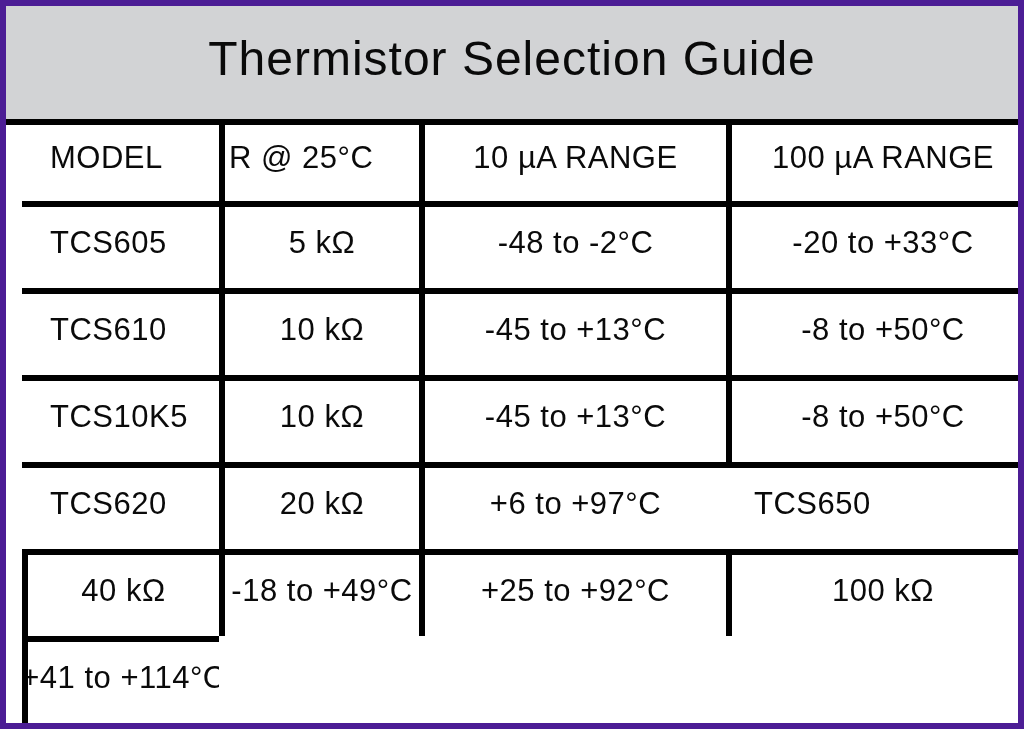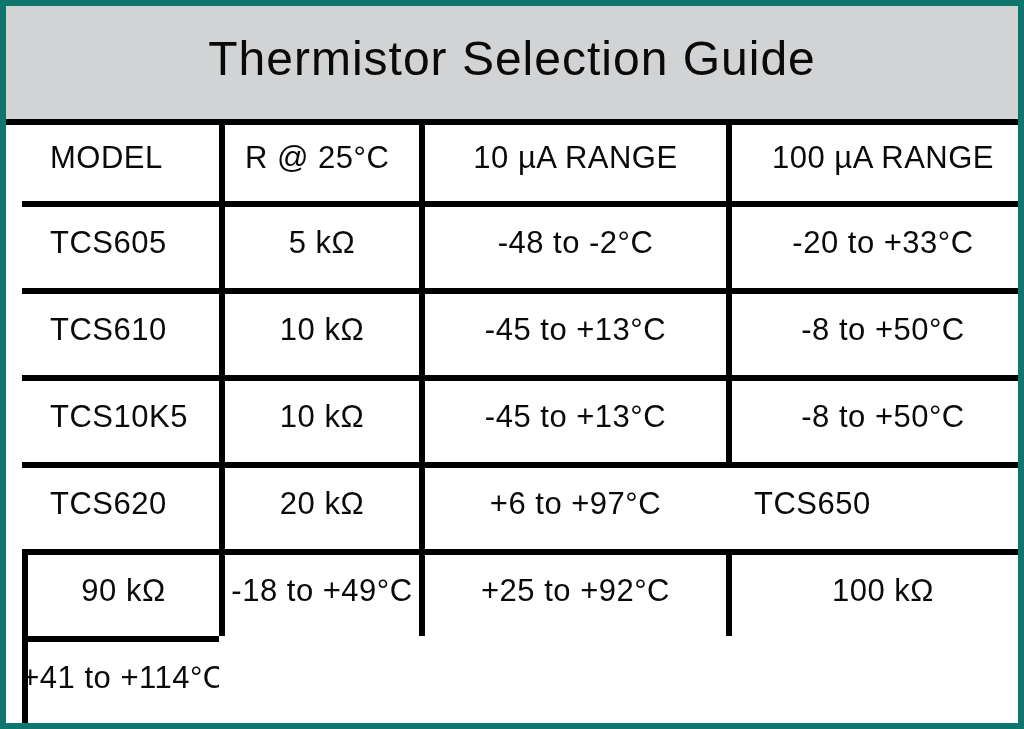--- a/index.html
+++ b/index.html
@@ -6,21 +6,21 @@
     margin: 0;
     padding: 0;
     background: #ffffff;
     font-family: "Liberation Sans", "DejaVu Sans", sans-serif;
   }
   .frame {
     position: relative;
     width: 1024px;
     height: 729px;
     box-sizing: border-box;
-    border: 6px solid #0f766e;
+    border: 6px solid #4c1d95;
     background: #ffffff;
     overflow: hidden;
   }
   .title-band {
     box-sizing: border-box;
     height: 119px;
     background: #d2d3d5;
     border-bottom: 6px solid #000000;
     display: flex;
     align-items: center;
@@ -48,21 +48,21 @@
     font-size: 31px;
     letter-spacing: 0.5px;
     color: #0a0a0a;
     padding-bottom: 10px;
     white-space: nowrap;
     overflow: hidden;
   }
   .col2, .col3, .col4 { border-left: 6px solid #000000; }
   .data { border-top: 6px solid #000000; }
   .left  { justify-content: flex-start; padding-left: 28px; }
-  .left2 { justify-content: flex-start; padding-left: 20px; }
+  .left2 { justify-content: flex-start; padding-left: 4px; }
 </style>
 </head>
 <body>
 
 <div class="frame">
 
   <div class="title-band">
     <span>Thermistor Selection Guide</span>
   </div>
 
@@ -86,21 +86,21 @@
     <div class="cell data col1 left">TCS10K5</div>
     <div class="cell data col2">10 kΩ</div>
     <div class="cell data col3">-45 to +13°C</div>
     <div class="cell data col4">-8 to +50°C</div>
 
     <div class="cell data col1 left">TCS620</div>
     <div class="cell data col2">20 kΩ</div>
     <div class="cell data col4">+6 to +97°C</div>
 
     <div class="cell data col1 left">TCS650</div>
-    <div class="cell data col2">90 kΩ</div>
+    <div class="cell data col2">40 kΩ</div>
     <div class="cell data col3">-18 to +49°C</div>
     <div class="cell data col4">+25 to +92°C</div>
 
     <div class="cell data col2">100 kΩ</div>
     <div class="cell data col4">+41 to +114°C</div>
 
   </div>
 </div>
 
 </body></html>

